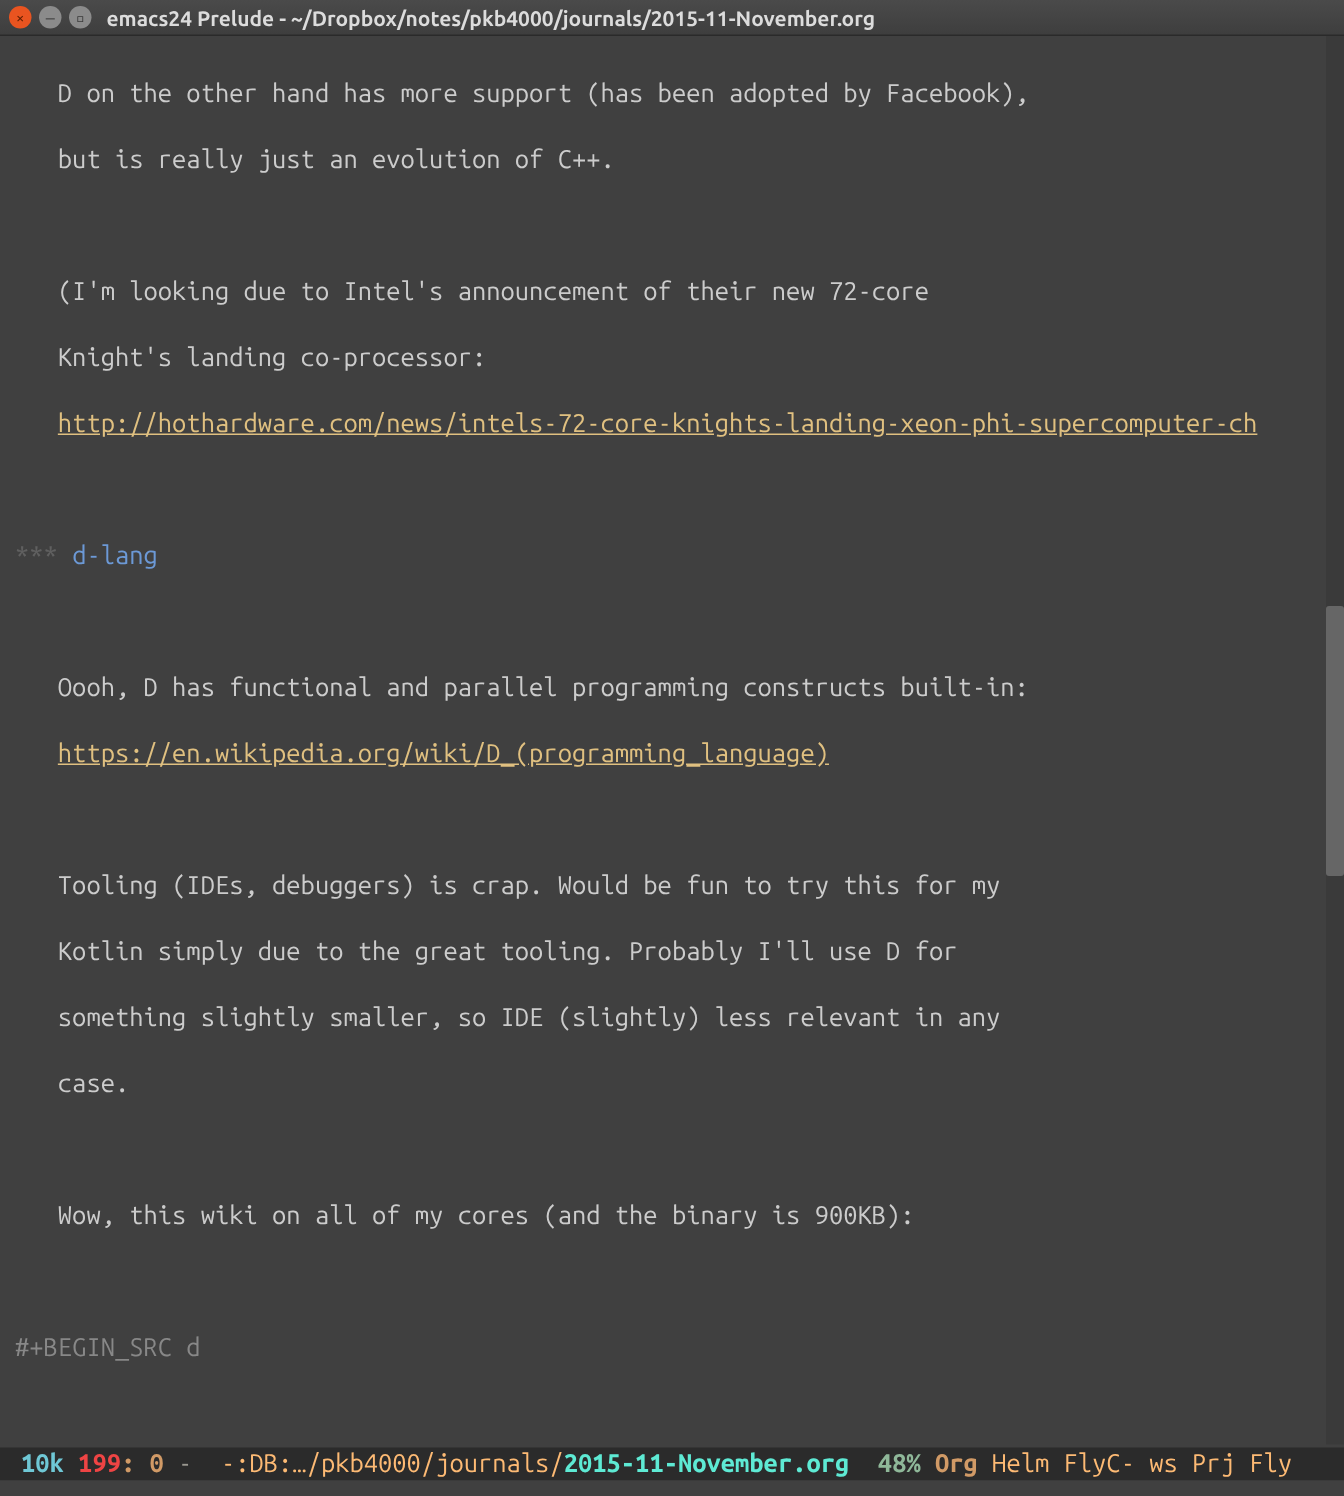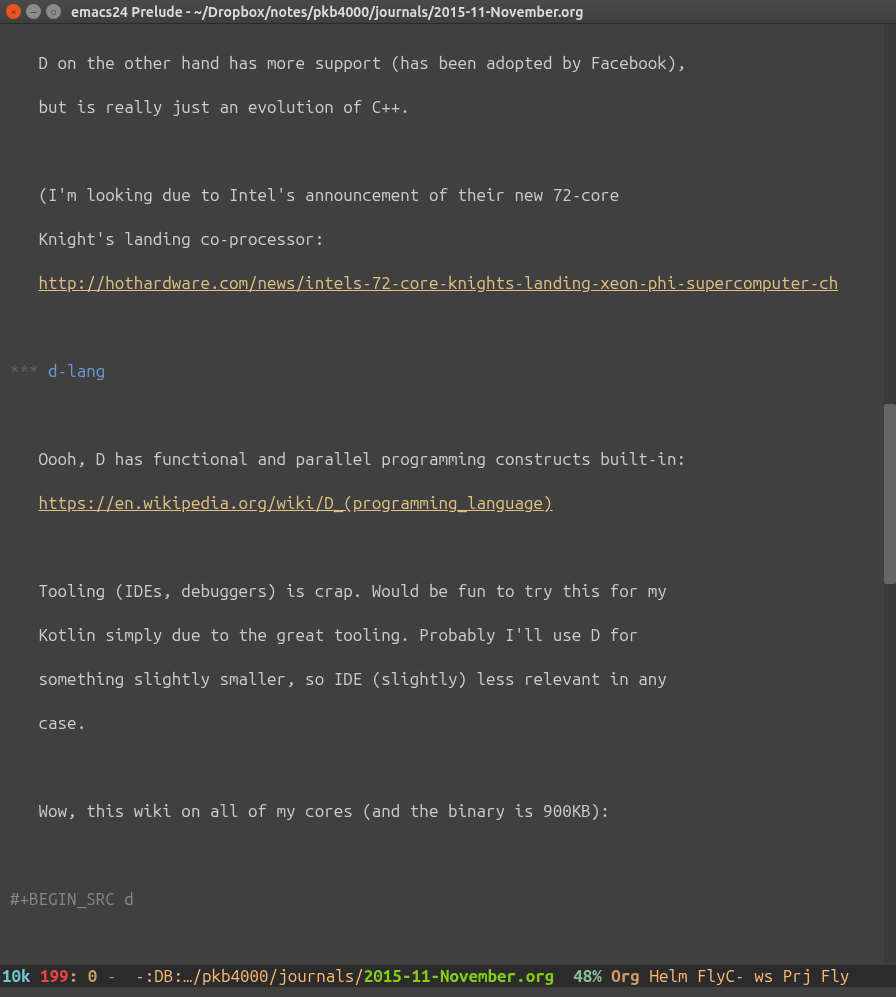--- a/index.html
+++ b/index.html
@@ -51,36 +51,36 @@
 .scrollbar {
   position: absolute; right: 0; top: 24px; width: 12px; height: 939px;
   background: #3a3a3a;
 }
 .scrollbar-thumb {
   position: absolute; right: 0; width: 12px; background: #666; border-radius: 2px;
 }
 .modeline {
   position: absolute; left: 0; right: 0; bottom: 10px; height: 22px;
   background: #2b2b2b; color: #9a9890; font-size: 17px;
-  display: flex; align-items: center; padding: 0 2px;
+  display: flex; align-items: center; padding: 0 14px;
   white-space: pre;
 }
 .minibuffer {
   position: absolute; left: 0; right: 0; bottom: 0; height: 10px;
   background: #404040;
 }
 .url { color: #e0c080; text-decoration: underline; }
 .heading-stars { color: #606060; }
 .heading-title { color: #6c99d6; }
 .src-delim { color: #888; }
 .ml-cyan { color: #6fc8d6; font-weight: bold; }
 .ml-yellow { color: #ef4444; font-weight: bold; }
 .ml-orange { color: #d19a66; font-weight: bold; }
 .ml-mode { color: #d19a66; font-weight: bold; }
-.ml-file { color: #84cc16; font-weight: bold; }
+.ml-file { color: #5eead4; font-weight: bold; }
 .ml-percent { color: #8fb899; font-weight: bold; }
 .ml-db { color: #fdba74; }
 </style>
 </head>
 <body>
 
 <div class="titlebar">
   <div class="win-buttons">
     <span class="win-btn win-close">×</span>
     <span class="win-btn win-min">‒</span>

